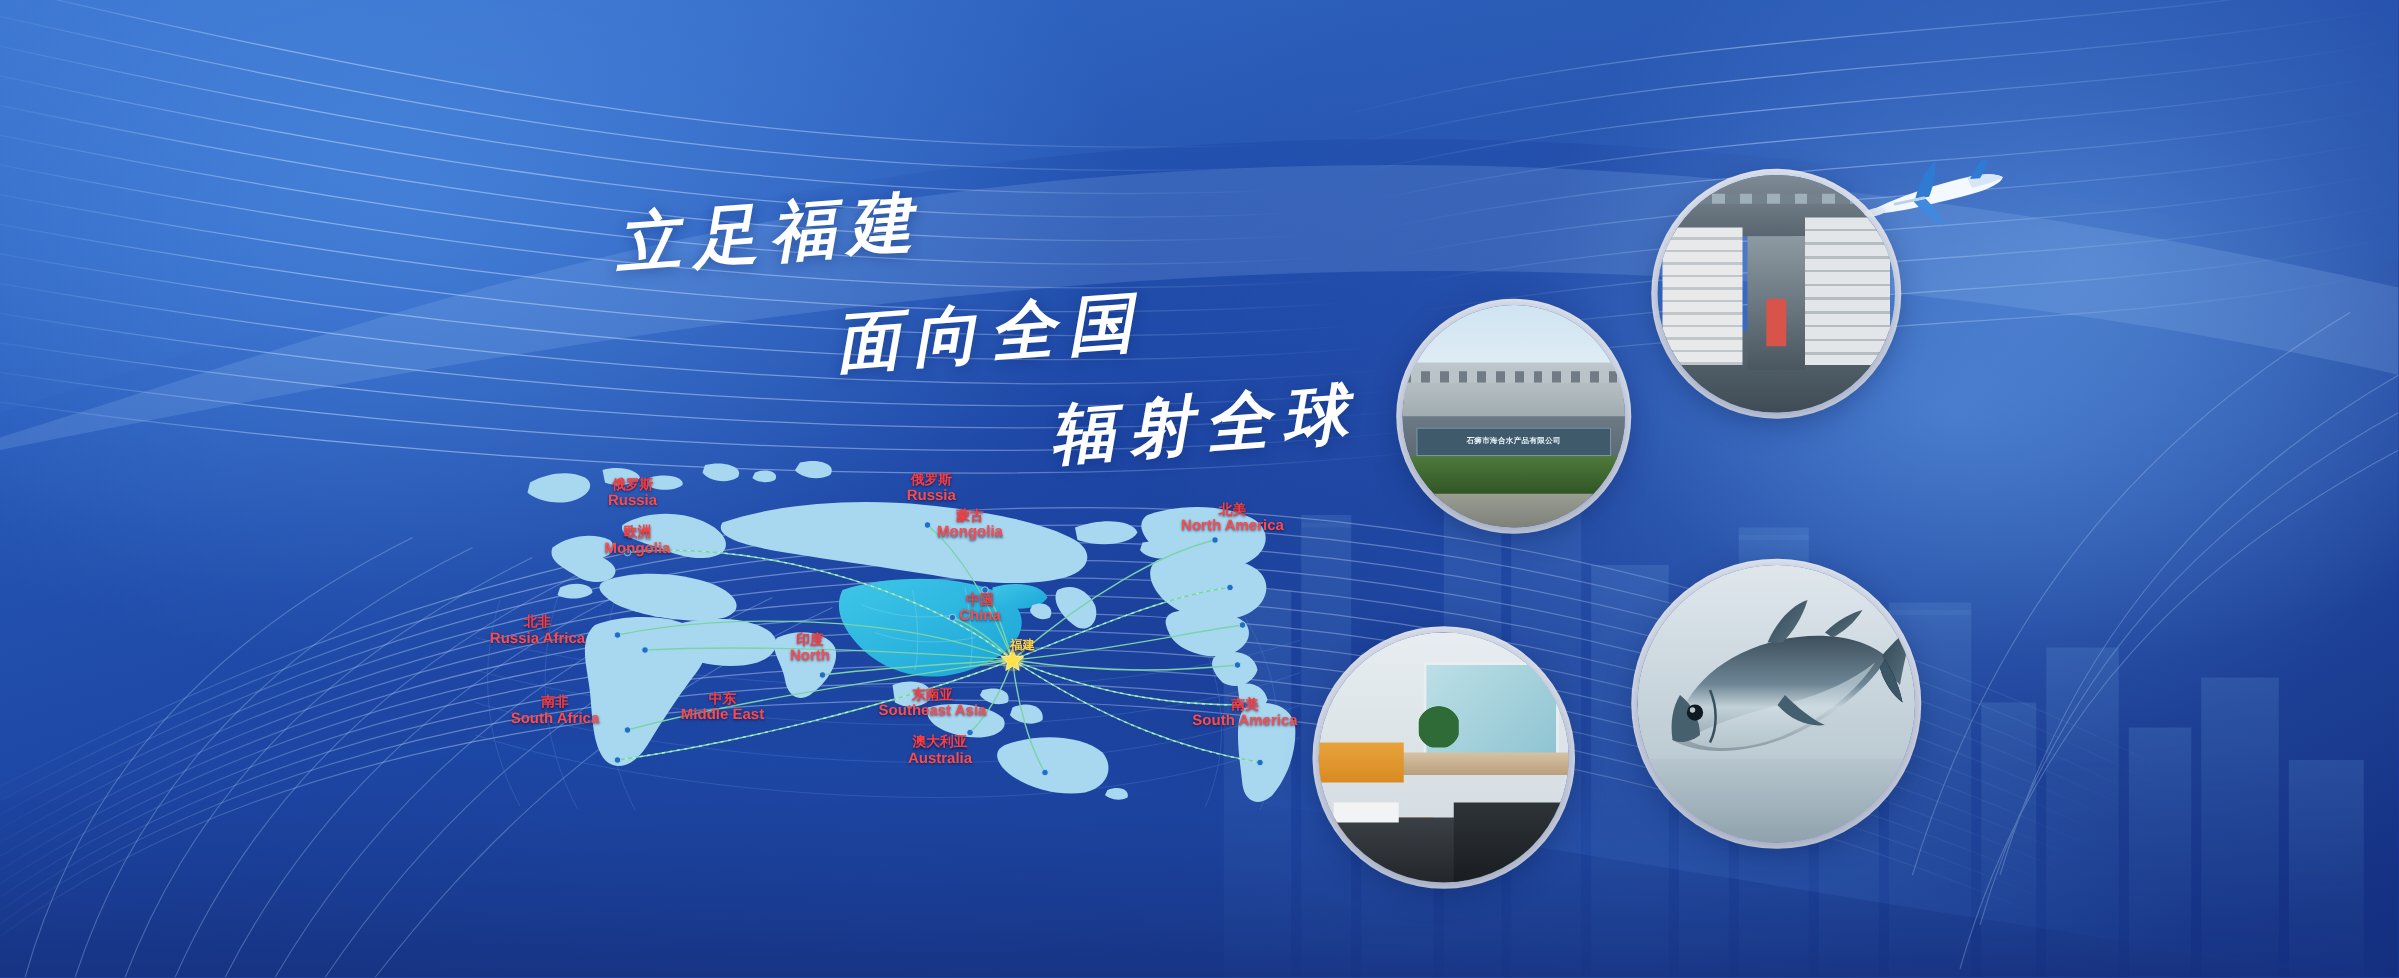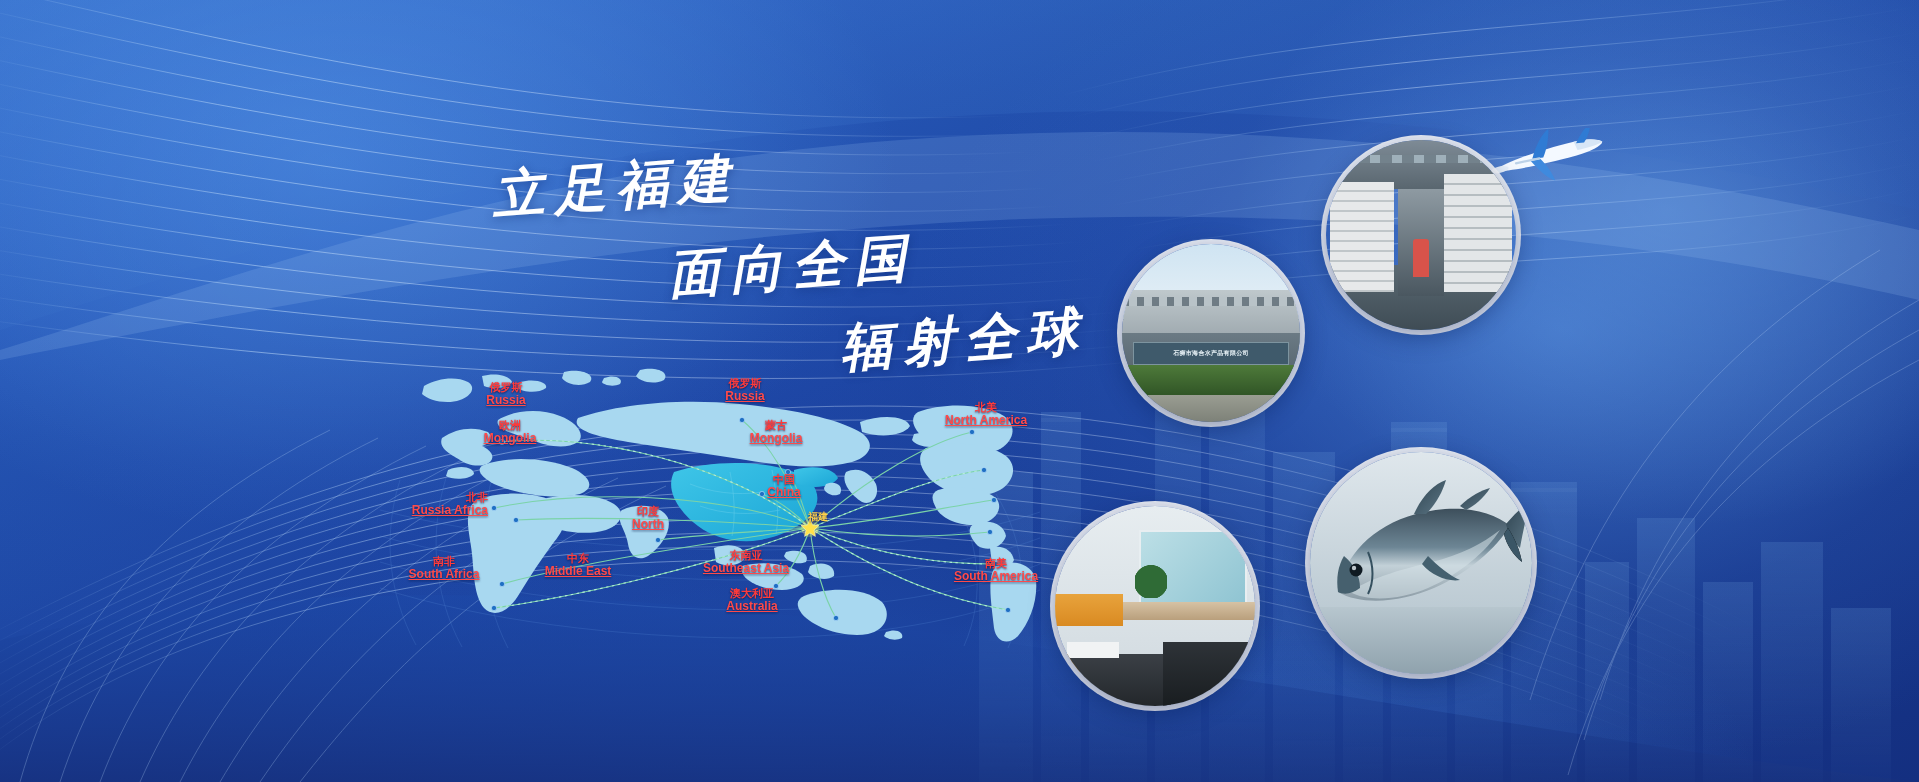--- a/index.html
+++ b/index.html
@@ -42,21 +42,21 @@
   .sl-line.l3{ left:840px; top:305px; font-size:52px; transform:rotate(-4.2deg); }
 
   
   .mapWrap{ position:absolute; left:390px; top:360px; width:640px; height:280px; }
   .mapWrap svg{ width:100%; height:100%; overflow:visible; }
 
   .lbl{ position:absolute; text-align:center; line-height:1.05; pointer-events:none; }
   .lbl .cn{ display:block; color:#ff3b3b; font-size:11px; font-weight:700;
             text-shadow:0 1px 2px rgba(0,20,70,.75); font-family:"DejaVu Sans", sans-serif; }
   .lbl .en{ display:block; color:#ff4a4a; font-size:12px; font-weight:700;
-            text-shadow:0 1px 2px rgba(0,20,70,.75);text-decoration:underline; }
+            text-shadow:0 1px 2px rgba(0,20,70,.75); }
   .lbl.fj .cn{ font-size:10px; color:#ffd24a;font-family:Liberation Serif, serif; }
 
   
   .plane{ position:absolute; left:1480px; top:128px; width:130px; height:56px; }
 
   
   .photo{ position:absolute; border-radius:50%; overflow:hidden;
           box-shadow:0 6px 26px rgba(5,25,80,.45), 0 0 0 5px rgba(255,255,255,.92); }
   .photo .inner{ position:absolute; inset:0; }
 
@@ -431,33 +431,33 @@
 
     
     <div class="lbl" style="left:56px;  top:22px;  width:120px;">
       <span class="cn">俄罗斯</span>
       <span class="en">Russia</span>
     </div>
     <div class="lbl" style="left:290px; top:18px;  width:130px;">
       <span class="cn">俄罗斯</span>
       <span class="en">Russia</span>
     </div>
-    <div class="lbl" style="left:336px; top:60px;  width:100px;">
+    <div class="lbl" style="left:336px; top:47px;  width:100px;">
       <span class="cn">蒙古</span>
       <span class="en">Mongolia</span>
     </div>
     <div class="lbl" style="left:348px; top:114px; width:92px;">
       <span class="cn">中国</span>
       <span class="en">China</span>
     </div>
     <div class="lbl" style="left:68px;  top:60px;  width:104px;">
       <span class="cn">欧洲</span>
       <span class="en">Mongolia</span>
     </div>
-    <div class="lbl" style="left:-18px; top:132px; width:116px;text-align:right;">
+    <div class="lbl" style="left:-18px; top:132px; width:116px;">
       <span class="cn">北非</span>
       <span class="en">Russia Africa</span>
     </div>
     <div class="lbl" style="left:130px; top:148px; width:116px;margin-top:45px;">
       <span class="cn">中东</span>
       <span class="en">Middle East</span>
     </div>
     <div class="lbl" style="left:216px; top:146px; width:84px;">
       <span class="cn">印度</span>
       <span class="en">North</span>

